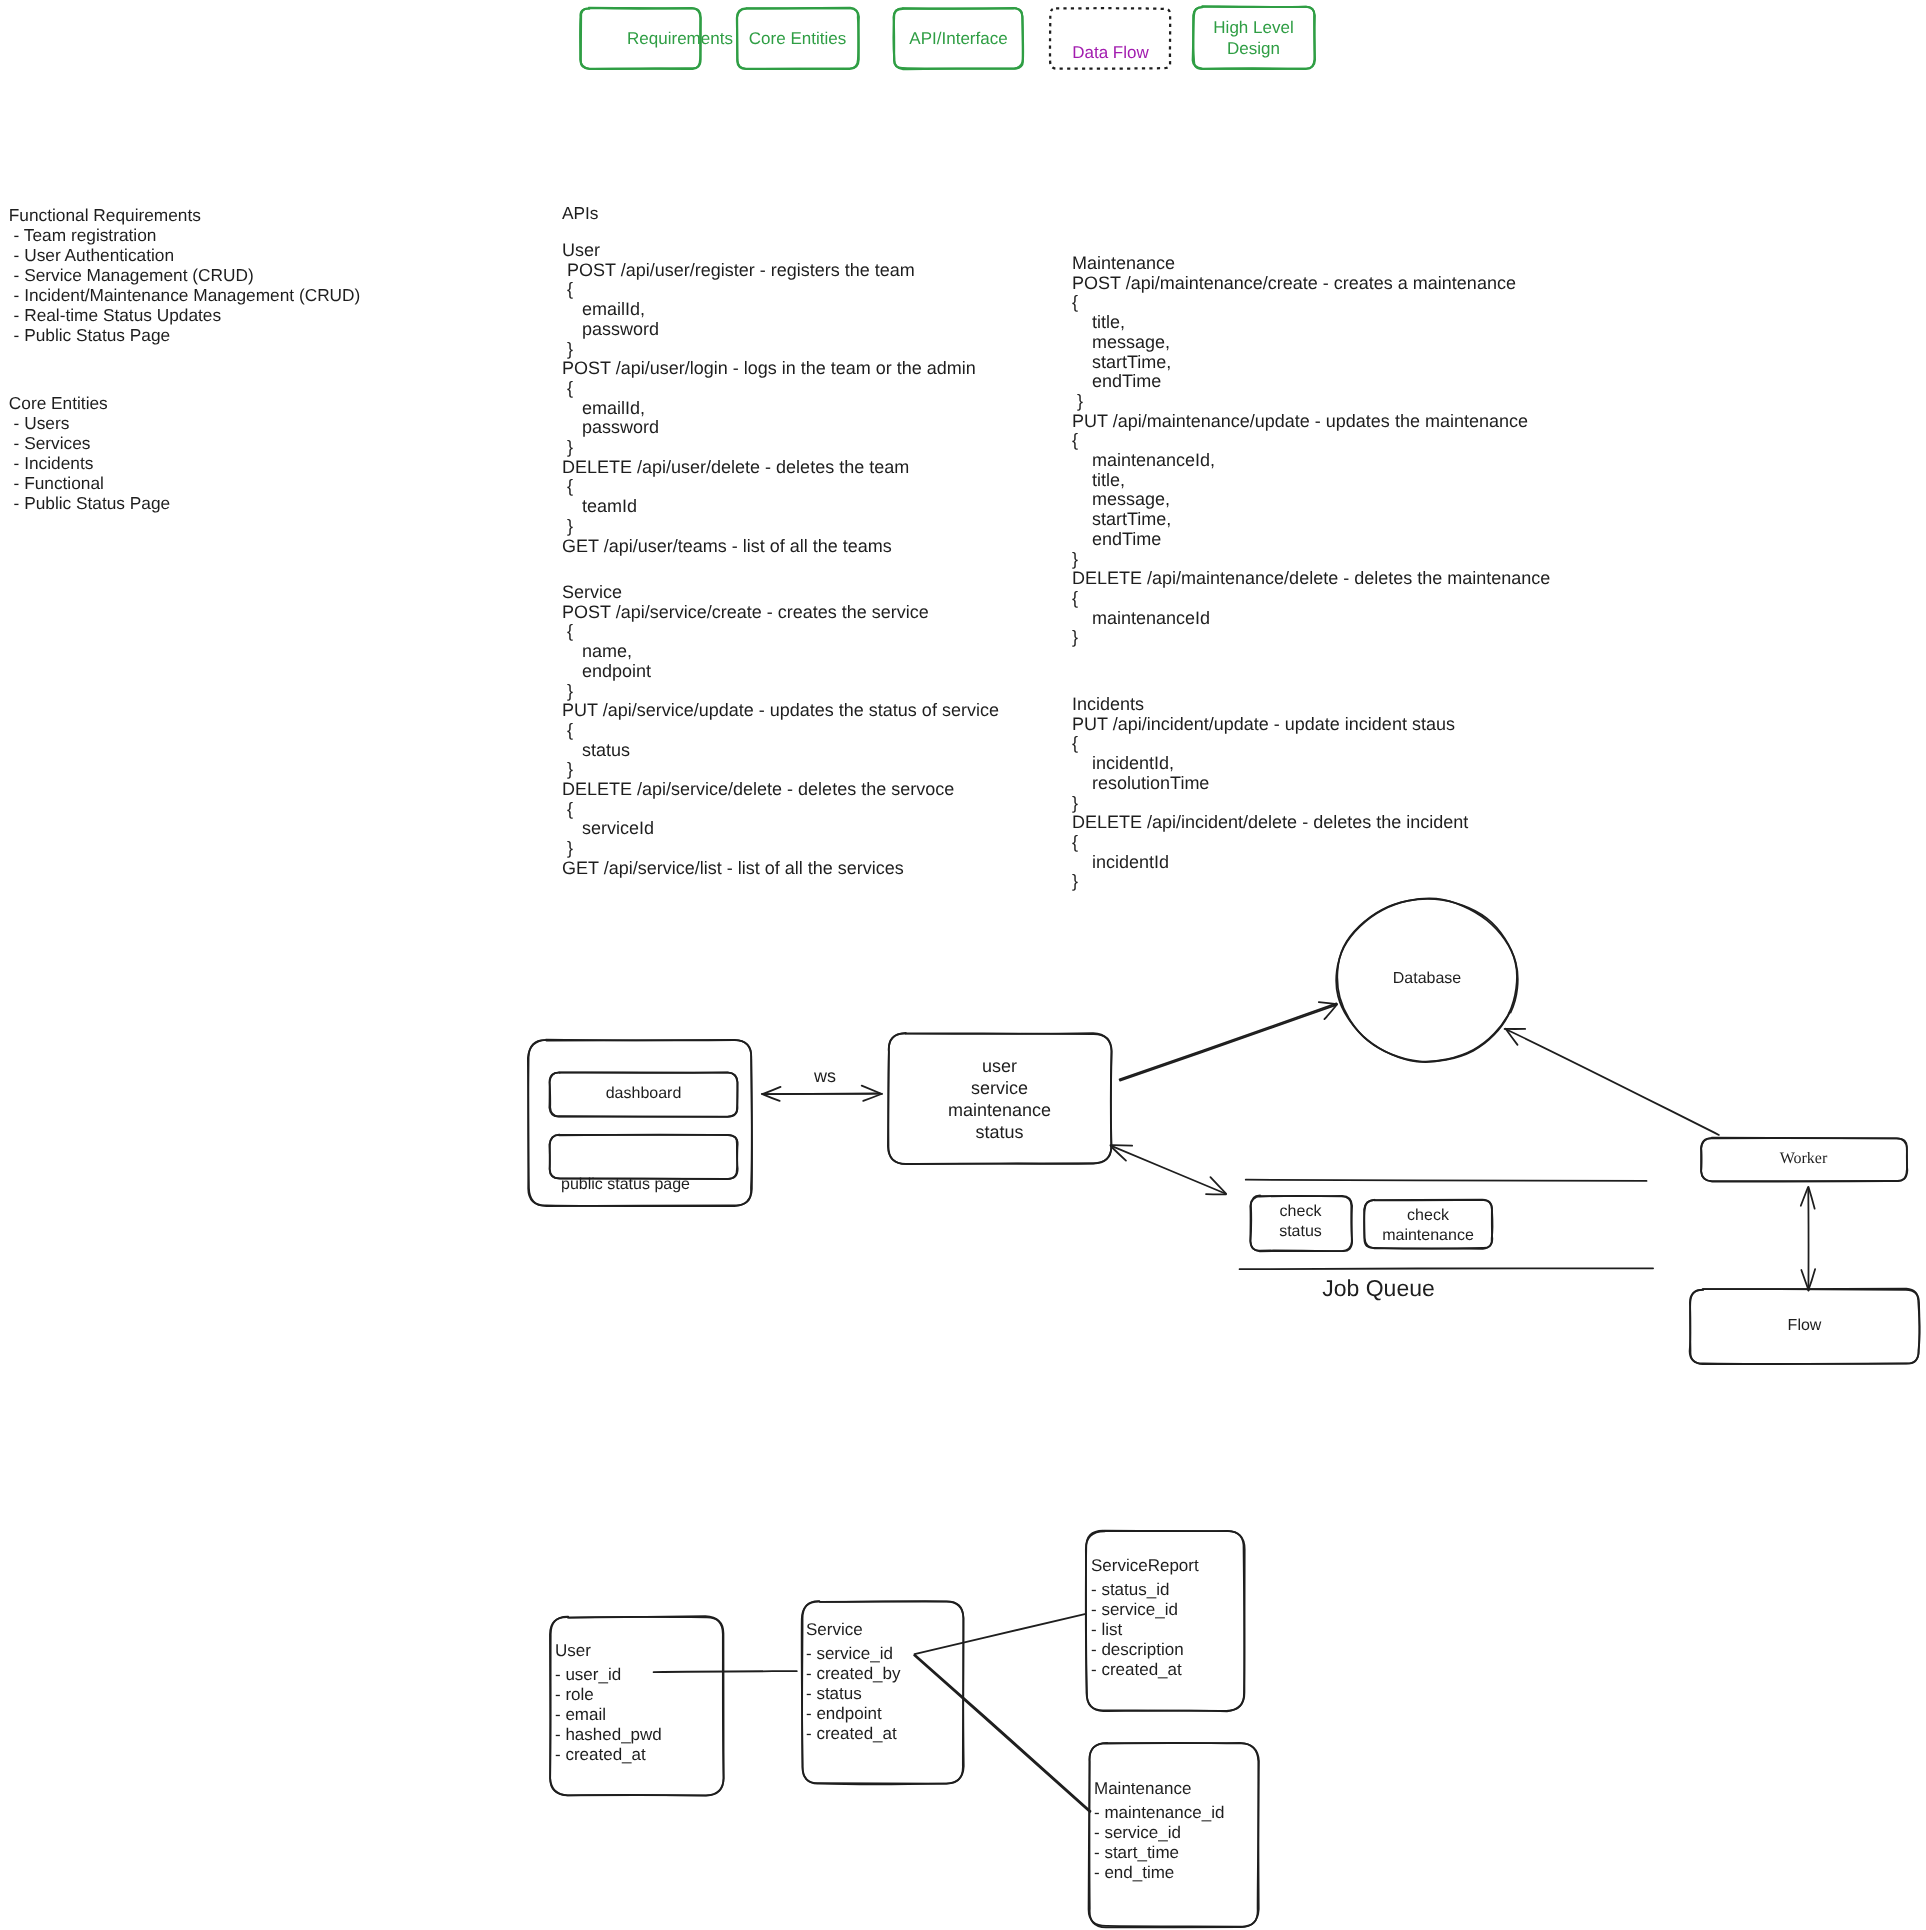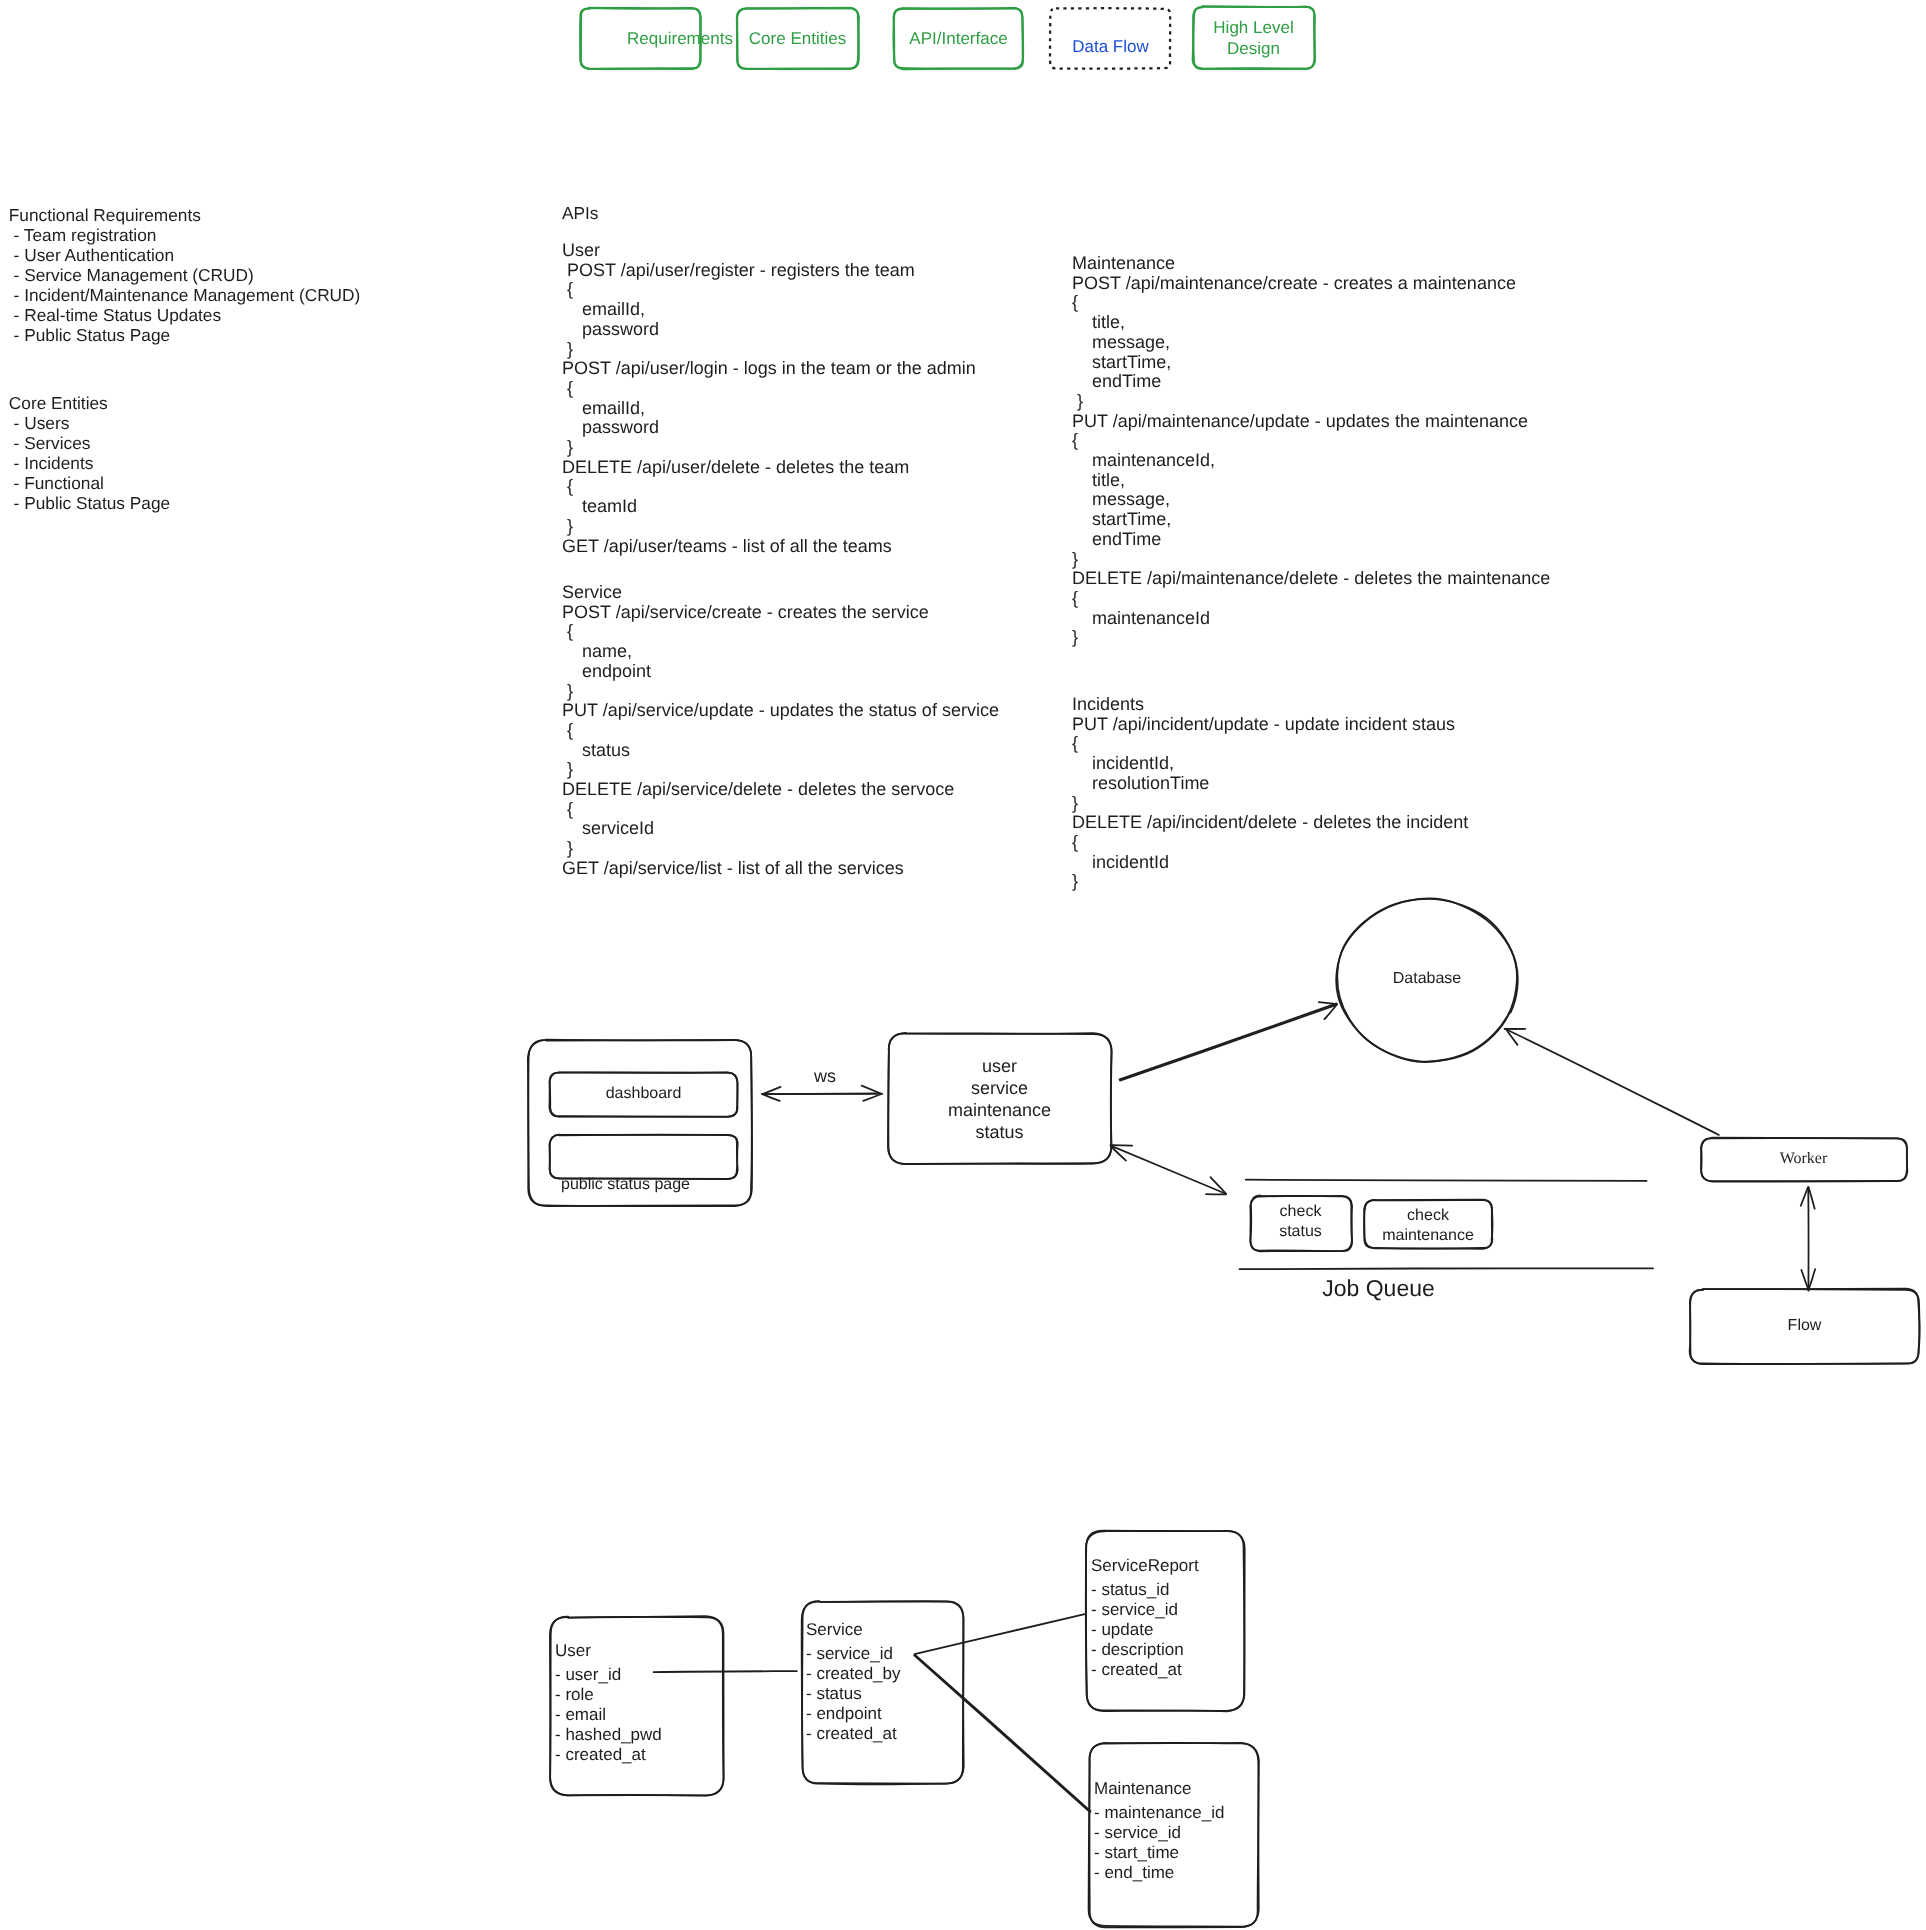--- a/index.html
+++ b/index.html
@@ -156,37 +156,37 @@
     <div class="blk2" style="left:1072px;top:695px;"><div>Incidents</div><div>PUT /api/incident/update - update incident staus</div><div>{</div><div>    incidentId,</div><div>    resolutionTime</div><div>}</div><div>DELETE /api/incident/delete - deletes the incident</div><div>{</div><div>    incidentId</div><div>}</div></div>
     <div class="tb" style="left:580px;top:8.4px;width:120px;height:60px;color:#2f9e44;margin-left:40px;">
       <span class="tb-label">Requirements</span>
     </div>
     <div class="tb" style="left:737px;top:8.4px;width:121px;height:60px;color:#2f9e44;">
       <span class="tb-label">Core Entities</span>
     </div>
     <div class="tb" style="left:894px;top:8.4px;width:129px;height:60px;color:#2f9e44;">
       <span class="tb-label">API/Interface</span>
     </div>
-    <div class="tb" style="left:1050px;top:15px;width:121px;height:62px;color:#1d4ed8;">
+    <div class="tb" style="left:1050px;top:21px;width:121px;height:62px;color:#a21caf;">
       <span class="tb-label">Data Flow</span>
     </div>
     <div class="tb" style="left:1193px;top:6.8px;width:121px;height:62px;color:#2f9e44;">
       <span class="tb-label">High Level
 Design</span>
     </div>
     <div class="nodetxt" style="left:550px;top:1084px;width:187px;">dashboard</div>
     <div class="nodetxt" style="left:550px;top:1175px;width:151px;">public status page</div>
     <div class="nodetxt" style="left:801px;top:1066px;width:48px;font-size:18px;">ws</div>
     <div class="ctr" style="left:888px;top:1055px;width:223px;"><div>user</div><div>service</div><div>maintenance</div><div>status</div></div>
     <div class="nodetxt" style="left:1337px;top:969px;width:180px;">Database</div>
     <div class="nodetxt" style="left:1250px;top:1202px;width:101px;font-size:16px;line-height:20.4px;">check
 status</div>
     <div class="nodetxt" style="left:1364px;top:1206px;width:128px;font-size:16px;line-height:20.4px;">check
 maintenance</div>
     <div class="nodetxt" style="left:1178px;top:1275px;width:401px;font-size:23px;line-height:26px;">Job Queue</div>
     <div class="nodetxt" style="left:1701px;top:1149px;width:205px;font-family:Liberation Serif, serif;">Worker</div>
     <div class="nodetxt" style="left:1690px;top:1316px;width:229px;">Flow</div>
     <div class="erblk" style="left:555px;top:1641px;"><div>User</div><div>- user_id</div><div>- role</div><div>- email</div><div>- hashed_pwd</div><div>- created_at</div></div>
     <div class="erblk" style="left:806px;top:1620px;"><div>Service</div><div>- service_id</div><div>- created_by</div><div>- status</div><div>- endpoint</div><div>- created_at</div></div>
-    <div class="erblk" style="left:1091px;top:1556px;"><div>ServiceReport</div><div>- status_id</div><div>- service_id</div><div>- update</div><div>- description</div><div>- created_at</div></div>
+    <div class="erblk" style="left:1091px;top:1556px;"><div>ServiceReport</div><div>- status_id</div><div>- service_id</div><div>- list</div><div>- description</div><div>- created_at</div></div>
     <div class="erblk" style="left:1094px;top:1779px;"><div>Maintenance</div><div>- maintenance_id</div><div>- service_id</div><div>- start_time</div><div>- end_time</div></div>
   </div>
 
 
 </body></html>

